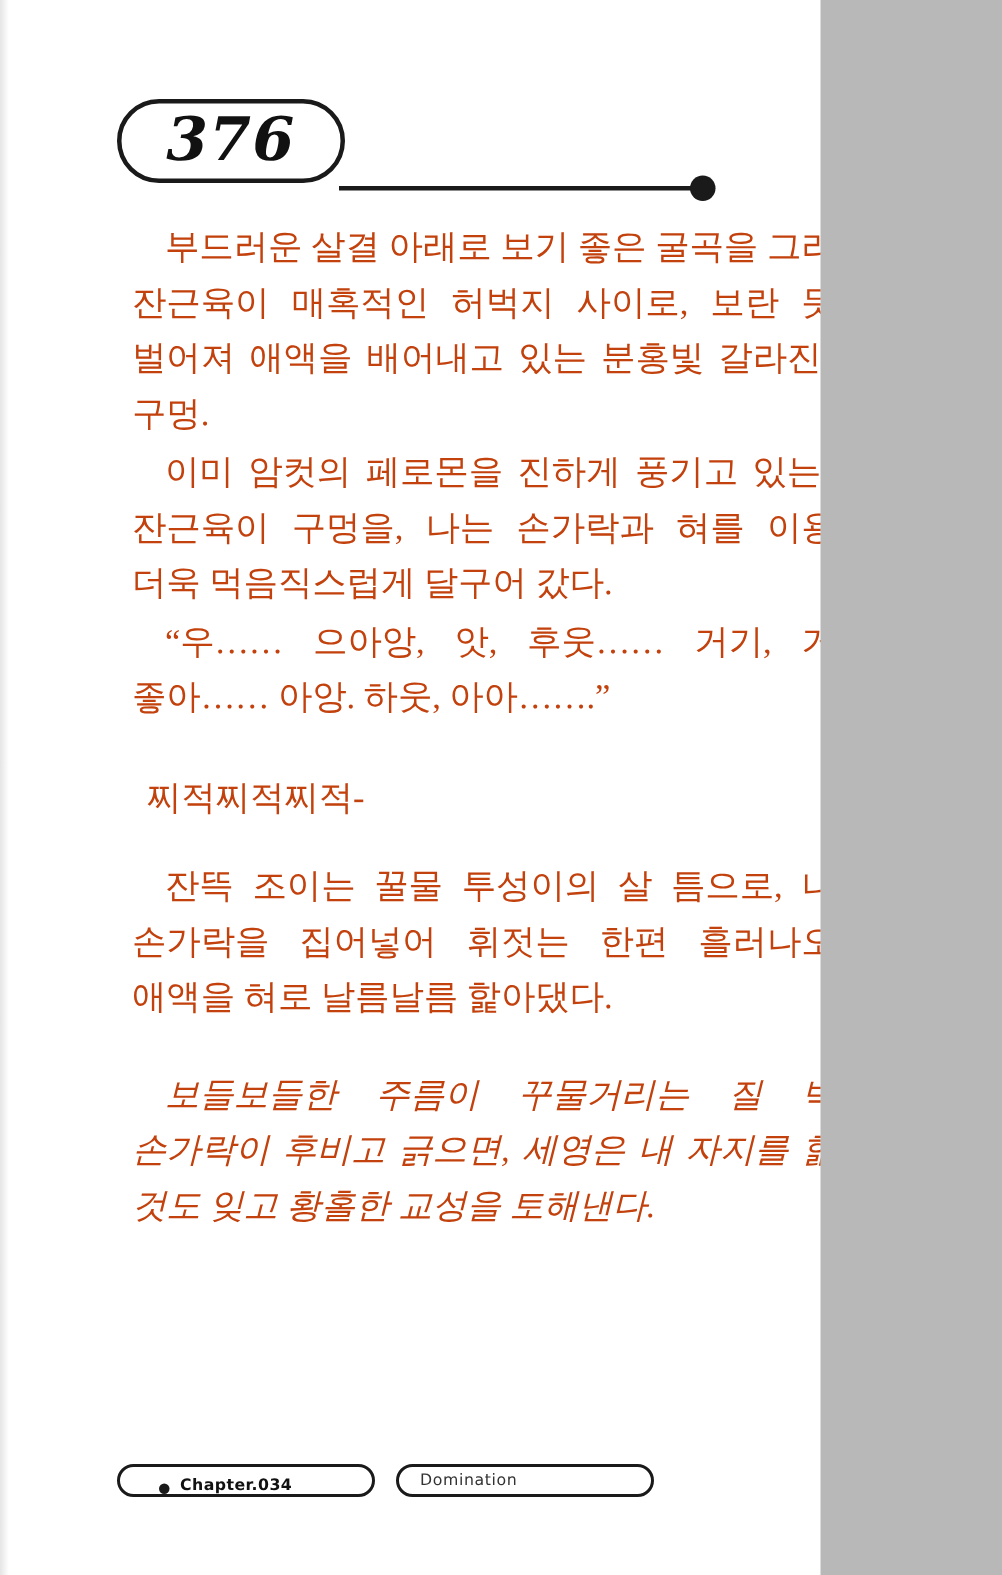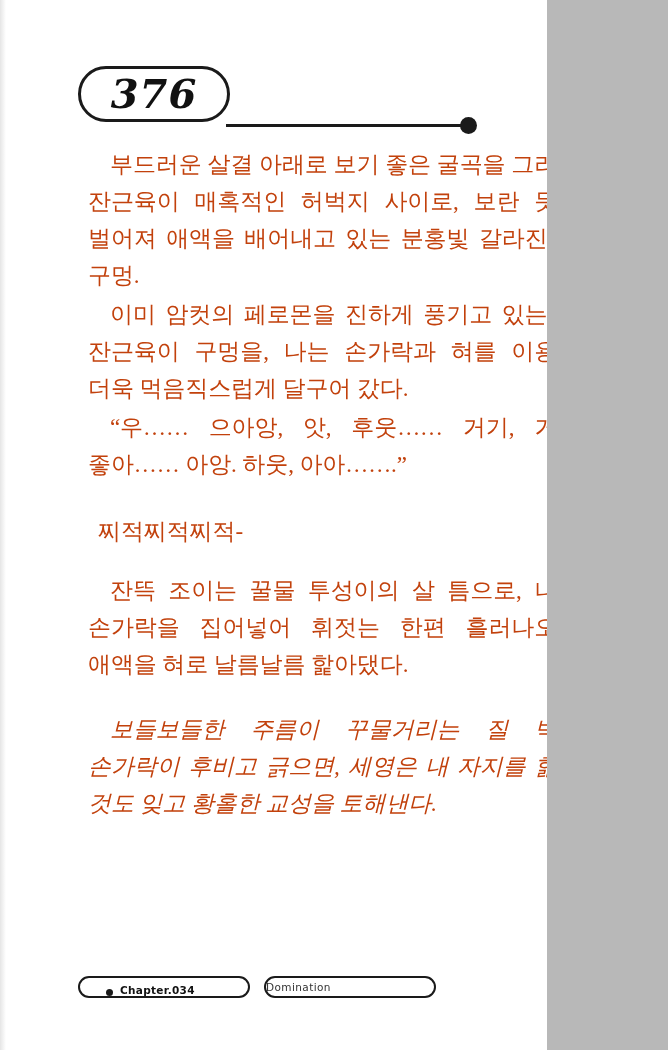--- a/index.html
+++ b/index.html
@@ -120,20 +120,21 @@
   }
   .foot-chip.left {
     left: 0;
     width: 172px;
     padding-left: 26px;
     align-items: flex-end;
   }
   .foot-chip.right {
     left: 186px;
     width: 172px;
+    padding-left: 14px;
   }
   .foot-dot {
     width: 7px;
     height: 7px;
     border-radius: 50%;
     background: #1a1a1a;
     margin-right: 7px;
     flex: none;
   }
   .foot-label {

